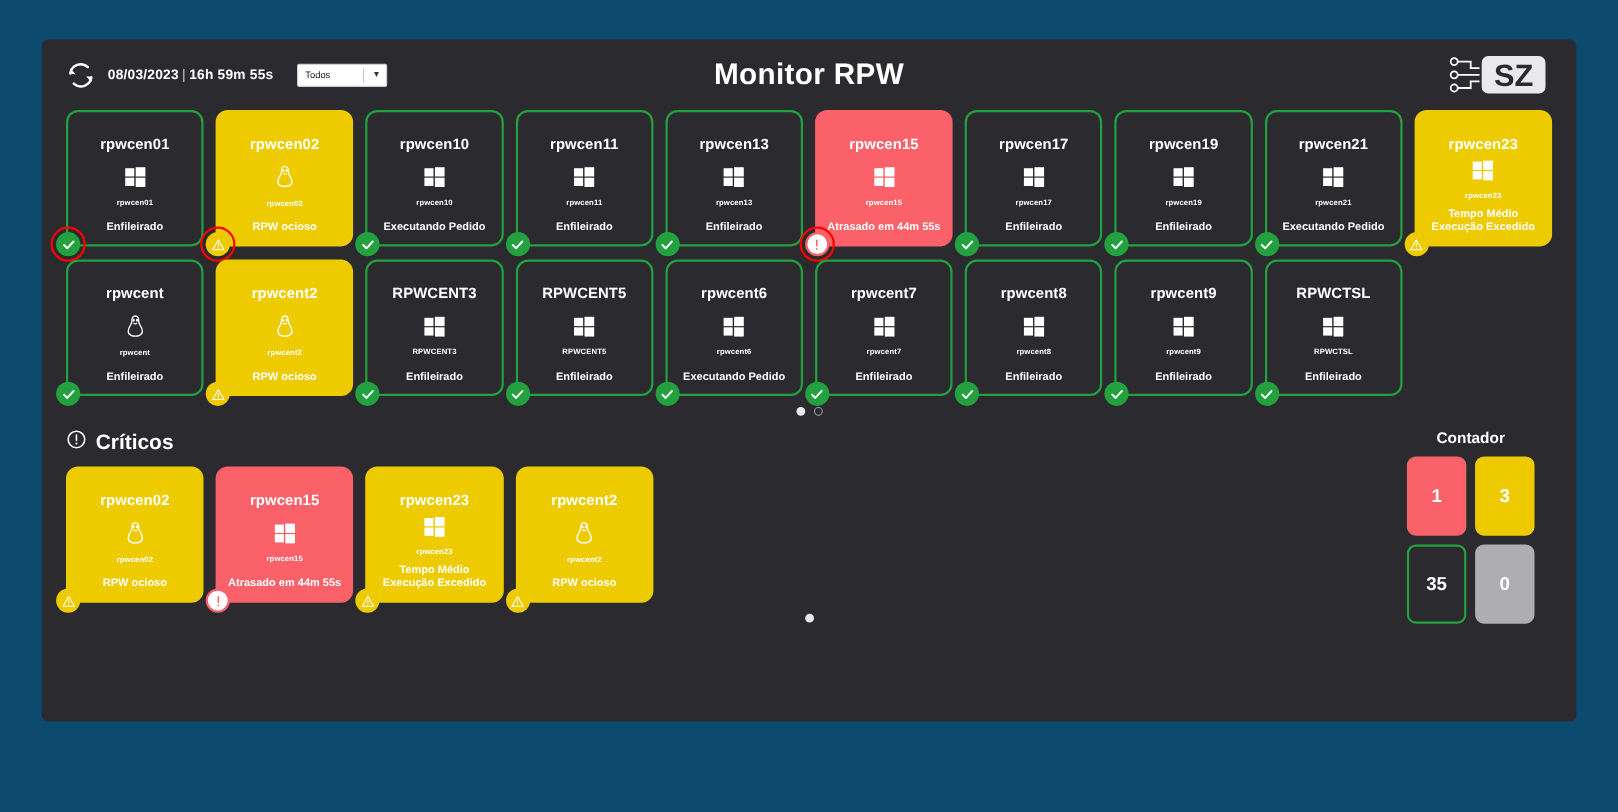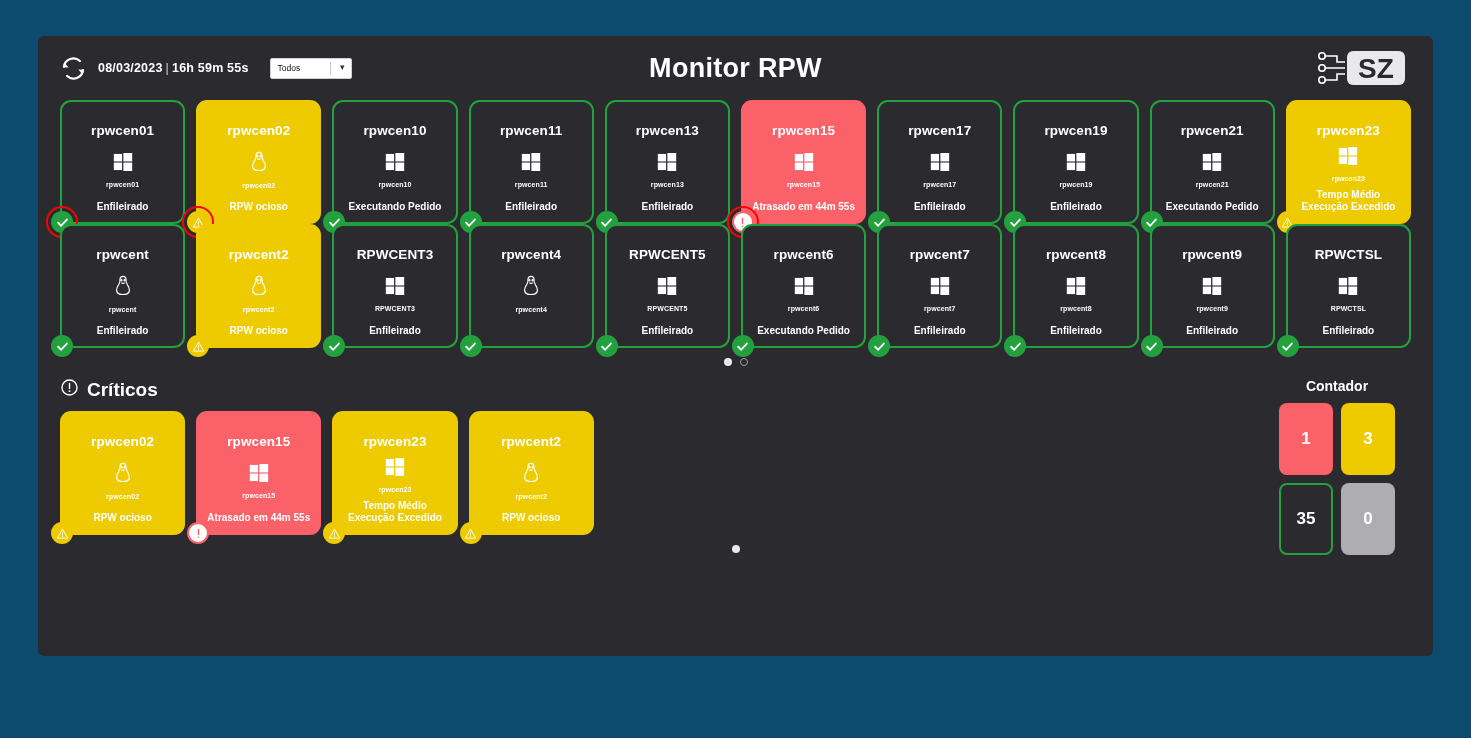--- a/index.html
+++ b/index.html
@@ -62,21 +62,21 @@
   }
   .logo { margin-left: auto; z-index: 2; display: flex; align-items: center; }
 
   
   .grid {
     display: grid;
     grid-template-columns: repeat(10, 1fr);
     gap: 10px 11px;
     padding: 0 22px;
   }
-  .grid.row2 { }
+  .grid.row2 { margin-top: 12px; }
 
   .card {
     position: relative;
     height: 124px;
     border-radius: 11px;
     display: flex; flex-direction: column;
     align-items: center;
     padding: 22px 6px 9px 6px;
   }
   .card.ok    { background: #2b2b2f; border: 2px solid #22a13e; }
@@ -433,38 +433,20 @@
           <div class="card-body">
             <span class="os-icon"><svg width="22" height="22" viewBox="0 0 24 24">
                 <rect x="2" y="3.2" width="9" height="8.2" fill="#ffffff"></rect>
                 <rect x="12.4" y="2.2" width="9.6" height="9.2" fill="#ffffff"></rect>
                 <rect x="2" y="12.6" width="9" height="8.2" fill="#ffffff"></rect>
                 <rect x="12.4" y="12.6" width="9.6" height="9.2" fill="#ffffff"></rect>
               </svg></span>
             <div class="host">RPWCENT3</div>
           </div>
           <div class="card-status">Enfileirado</div>
-          <div class="badge ok">
-            <svg width="13" height="13" viewBox="0 0 24 24" fill="none" stroke="#ffffff" stroke-width="3.4" stroke-linecap="round" stroke-linejoin="round">
-              <polyline points="4,12.5 9.5,18 20,6.5"></polyline>
-            </svg>
-          </div>
-        </div>
-        <div class="card ok">
-          <div class="card-title">rpwcent4</div>
-          <div class="card-body">
-            <span class="os-icon"><svg width="22" height="24" viewBox="0 0 24 26" fill="none" stroke="#ffffff" stroke-width="1.3">
-                <path d="M12 2.4c-2.5 0-3.4 2-3.3 4.2.1 1.9-.3 3-1.3 4.6C6.2 13 5 15.2 5 17.6c0 2.2 1.4 3.6 3.2 4.2 1.2.4 2.4.5 3.8.5s2.6-.1 3.8-.5c1.8-.6 3.2-2 3.2-4.2 0-2.4-1.2-4.6-2.4-6.4-1-1.6-1.4-2.7-1.3-4.6.1-2.2-.8-4.2-3.3-4.2z"></path>
-                <ellipse cx="10.3" cy="6.6" rx="1.05" ry="1.45" fill="#ffffff" stroke="none"></ellipse>
-                <ellipse cx="13.7" cy="6.6" rx="1.05" ry="1.45" fill="#ffffff" stroke="none"></ellipse>
-                <path d="M10.6 9.6c.5.7 2.3.7 2.8 0" stroke-linecap="round"></path>
-              </svg></span>
-            <div class="host">rpwcent4</div>
-          </div>
-          <div class="card-status"></div>
           <div class="badge ok">
             <svg width="13" height="13" viewBox="0 0 24 24" fill="none" stroke="#ffffff" stroke-width="3.4" stroke-linecap="round" stroke-linejoin="round">
               <polyline points="4,12.5 9.5,18 20,6.5"></polyline>
             </svg>
           </div>
         </div>
         <div class="card ok">
           <div class="card-title">RPWCENT5</div>
           <div class="card-body">
             <span class="os-icon"><svg width="22" height="22" viewBox="0 0 24 24">

